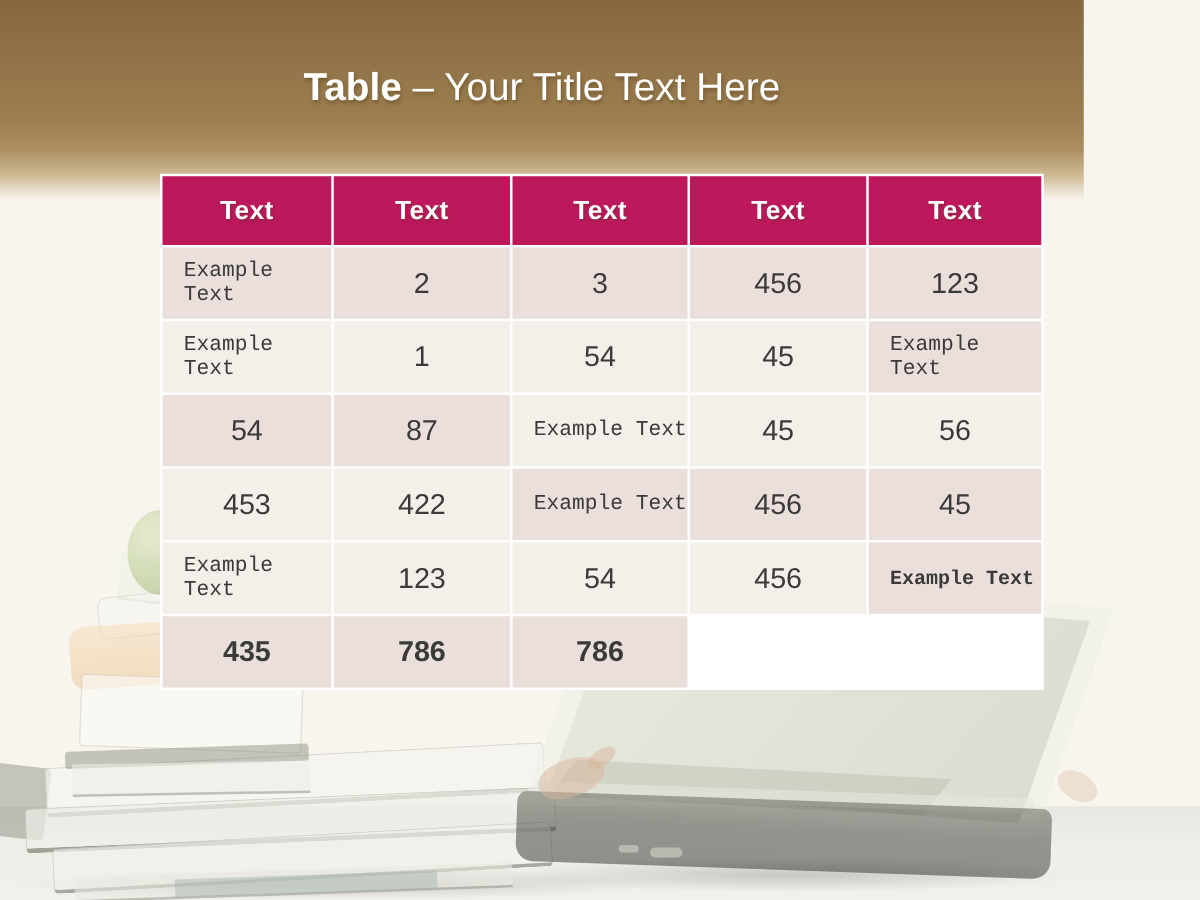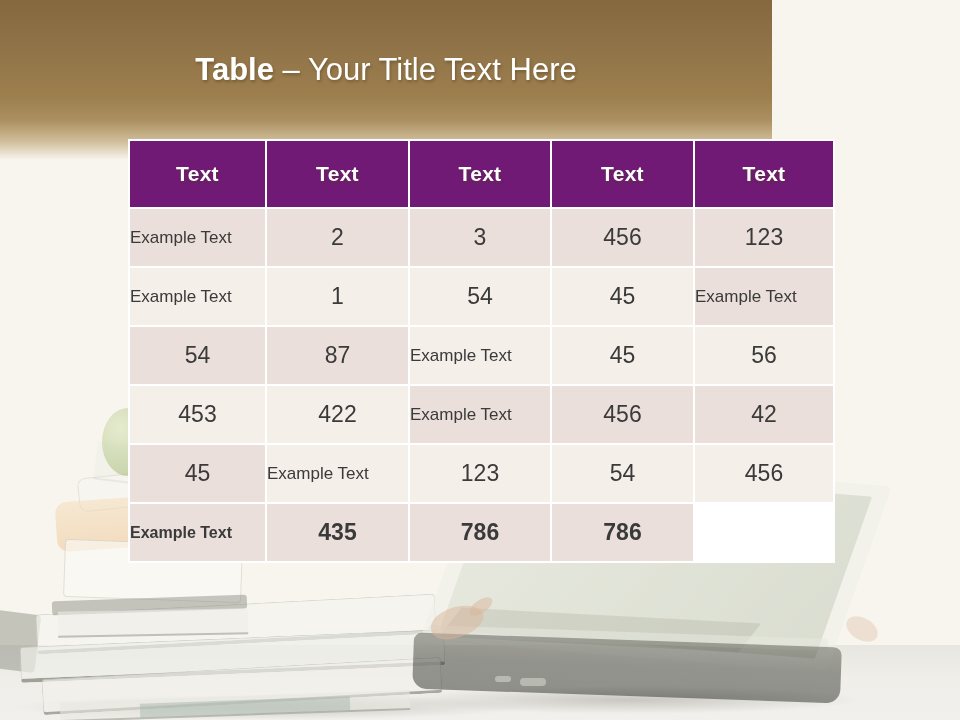--- a/index.html
+++ b/index.html
@@ -71,21 +71,21 @@
   .port2 { left: 520px; top: 678px; width: 26px; height: 8px; background: #d9dad2; border-radius: 4px; opacity: .55; }
   .hand  { left: 430px; top: 607px; width: 54px; height: 30px; border-radius: 50% 60% 50% 50%;
            background: #d9b59c; transform: rotate(-20deg); opacity: .5; }
   .finger{ left: 468px; top: 600px; width: 26px; height: 13px; border-radius: 50%;
            background: #d9b59c; transform: rotate(-35deg); opacity: .5; }
   .hand2 { left: 845px; top: 618px; width: 34px; height: 22px; border-radius: 50%;
            background: #dcc0aa; transform: rotate(30deg); opacity: .4; }
 
   
   .banner {
-    position: absolute; top: 0; left: 0; width: 772px; height: 160px; z-index: 1;
+    position: absolute; top: 0; left: 0; width: 867px; height: 160px; z-index: 1;
     background: linear-gradient(180deg,
       #85683f 0%, #927549 35%, #9d7f4e 60%, #ab8f60 75%, #cfbc97 88%,
       rgba(248,245,239,0) 100%);
   }
   .title {
     position: absolute; top: 52px; left: 0; width: 100%;
     text-align: center; color: #ffffff; font-size: 31px; line-height: 1.15;
     text-shadow: 1px 2px 3px rgba(60,40,10,.35);
   }
   .title .t-bold { font-weight: 700; }
@@ -93,30 +93,30 @@
 
   
   .table {
     position: absolute; left: 128px; top: 139px; z-index: 2;
     display: grid;
     grid-template-columns: 135px 141px 140px 141px 138px;
     gap: 2px; padding: 2px;
     background: #ffffff;
   }
   .th {
-    height: 66px; background: #701a75; color: #ffffff;
+    height: 55px; background: #be185d; color: #ffffff;
     font-weight: 700; font-size: 21px; letter-spacing: .3px;
     display: flex; align-items: center; justify-content: center;
     text-shadow: 1px 2px 2px rgba(80,60,30,.45);
   }
   .td {
     height: 57px; display: flex; align-items: center; justify-content: center;
     font-size: 23px; color: #3a3a3a;
   }
-  .td.label { justify-content: flex-start; padding-left: 0; font-size: 17px; }
+  .td.label { justify-content: flex-start; padding-left: 17px; font-size: 17px; font-family: Liberation Mono, monospace; }
   .row-odd  { background: #eadfda; }
   .row-even { background: #f4efe9; }
   .emph     { font-weight: 700; }
   .emph.label { font-size: 16px; }
 </style>
 </head>
 <body>
 
 <div class="slide">
 
@@ -184,21 +184,20 @@
     <div class="td row-odd">87</div>
 
     <div class="td label row-even">Example Text</div>
     <div class="td row-even">45</div>
     <div class="td row-even">56</div>
     <div class="td row-even">453</div>
     <div class="td row-even">422</div>
 
     <div class="td label row-odd">Example Text</div>
     <div class="td row-odd">456</div>
-    <div class="td row-odd">42</div>
     <div class="td row-odd">45</div>
 
     <div class="td label row-even">Example Text</div>
     <div class="td row-even">123</div>
     <div class="td row-even">54</div>
     <div class="td row-even">456</div>
 
     <div class="td label row-odd emph">Example Text</div>
     <div class="td row-odd emph">435</div>
     <div class="td row-odd emph">786</div>

